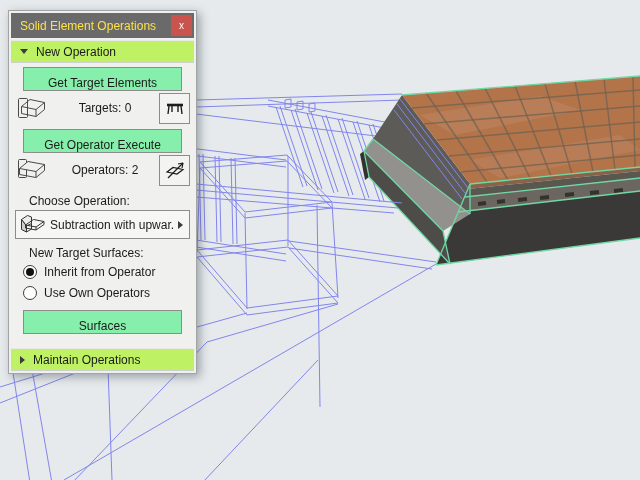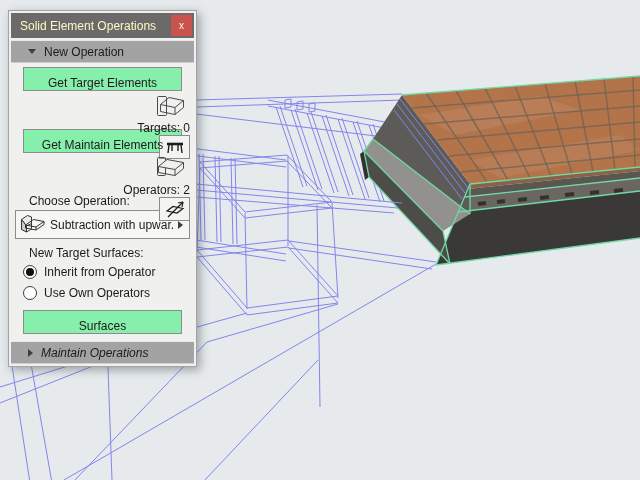--- a/index.html
+++ b/index.html
@@ -6,47 +6,47 @@
   body{font-family:"Liberation Sans",sans-serif;}
   #stage{position:relative;width:640px;height:480px;overflow:hidden;background:#e6eaed;}
   #viewport{position:absolute;inset:0;}
   #viewport svg{display:block;}
 
   
   .dlg{position:absolute;left:8px;top:10px;width:189px;background:#f0f0ef;
        border:1px solid #a3a3a3;padding:2px;box-sizing:border-box;
        box-shadow:3px 3px 9px rgba(60,70,80,.45);font-size:12px;color:#1b1b1b;}
   .titlebar{height:25px;background:#6a6a6a;display:flex;align-items:center;padding:0 2px 0 9px;}
-  .title{flex:1;color:#fef9c3;font-size:12px;white-space:nowrap;}
+  .title{flex:1;color:#fde047;font-size:12px;white-space:nowrap;}
   .closebtn{width:21px;height:21px;background:#c9544d;color:#fff;display:flex;
             align-items:center;justify-content:center;font-size:10px;cursor:default;}
-  .secbar{height:21px;background:#a3a3a3;display:flex;align-items:center;margin-top:2px;
-          padding-left:17px;border-top:1px solid #e9e9e8;border-bottom:1px solid #cfcfce;}
+  .secbar{height:21px;background:#bef264;display:flex;align-items:center;margin-top:2px;
+          padding-left:9px;border-top:1px solid #e9e9e8;border-bottom:1px solid #cfcfce;}
   .secbar .sectxt{margin-left:8px;}
   .caret-down{width:0;height:0;border-left:4px solid transparent;border-right:4px solid transparent;
               border-top:5px solid #3c3c3c;}
   .caret-right{width:0;height:0;border-top:4px solid transparent;border-bottom:4px solid transparent;
                border-left:5px solid #3c3c3c;}
   .btn{margin:4px 12px 0;height:22px;background:#86efac;border:1px solid #8c8c8c;
        display:flex;align-items:flex-end;justify-content:center;cursor:default;}
-  .row{display:flex;align-items:flex-end;height:34px;padding:0 4px;flex-direction:column;}
+  .row{display:flex;align-items:center;height:34px;padding:0 4px;}
   .ricon{width:36px;display:flex;align-items:center;}
   .rlabel{flex:1;text-align:center;}
   .iconbtn{width:29px;height:29px;border:1px solid #8c8c8c;background:#f3f3f2;
            display:flex;align-items:center;justify-content:center;cursor:default;}
   .lbl{margin:7px 0 2px 18px;}
   .dropdown{margin:2px 4px 0;height:27px;border:1px solid #8c8c8c;background:#f6f6f5;
             display:flex;align-items:center;gap:4px;padding:0 6px 0 2px;cursor:default;}
   .dtext{flex:1;white-space:nowrap;overflow:hidden;}
   .radio-row{display:flex;gap:7px;margin:5px 0 0 12px;height:16px;cursor:default;}
   .radio{width:12px;height:12px;border:1px solid #3d3d3d;border-radius:50%;background:#fff;
          position:relative;flex:0 0 auto;}
   .radio.sel::after{content:"";position:absolute;inset:2px;background:#101010;border-radius:50%;}
   .exec{margin-top:8px;}
-  .secbar.bottom{margin-top:7px;font-style:italic;}
+  .secbar.bottom{margin-top:14px;}
   .icon-art{flex:0 0 auto;}
 </style>
 </head>
 <body>
 
 <div id="stage">
 
   <div id="viewport">
     <svg id="scene-svg" width="640" height="480" viewBox="0 0 640 480">
         <rect x="0" y="0" width="640" height="480" fill="#e6eaed"></rect>
@@ -195,21 +195,21 @@
           <path d="M3 8 H19" stroke-width="2.6"></path>
           <path d="M5 9 L4 17"></path>
             <path d="M17 9 L18 17"></path>
           <path d="M8 9 L8 15"></path>
             <path d="M14 9 L14 15"></path>
         </svg>
       </span>
     </div>
 
     <div class="btn">
-      <span>Get Maintain Elements</span>
+      <span>Get Operator Execute</span>
     </div>
 
     <div class="row">
       <span class="ricon">
         <svg class="icon-art" width="32" height="30" viewBox="0 0 32 30" fill="none" stroke="#4a4a4a" stroke-width="1">
           <rect x="3.5" y="4.5" width="8" height="18" rx="1"></rect>
           <path d="M4.5 13.5 L13 6.5 L29.5 9.5 L21 16.5 Z" fill="#f0f0ef"></path>
           <path d="M4.5 13.5 L4.5 19.5 L21 22.5 L21 16.5"></path>
           <path d="M29.5 9.5 L29.5 15.5 L21 22.5"></path>
         </svg>

